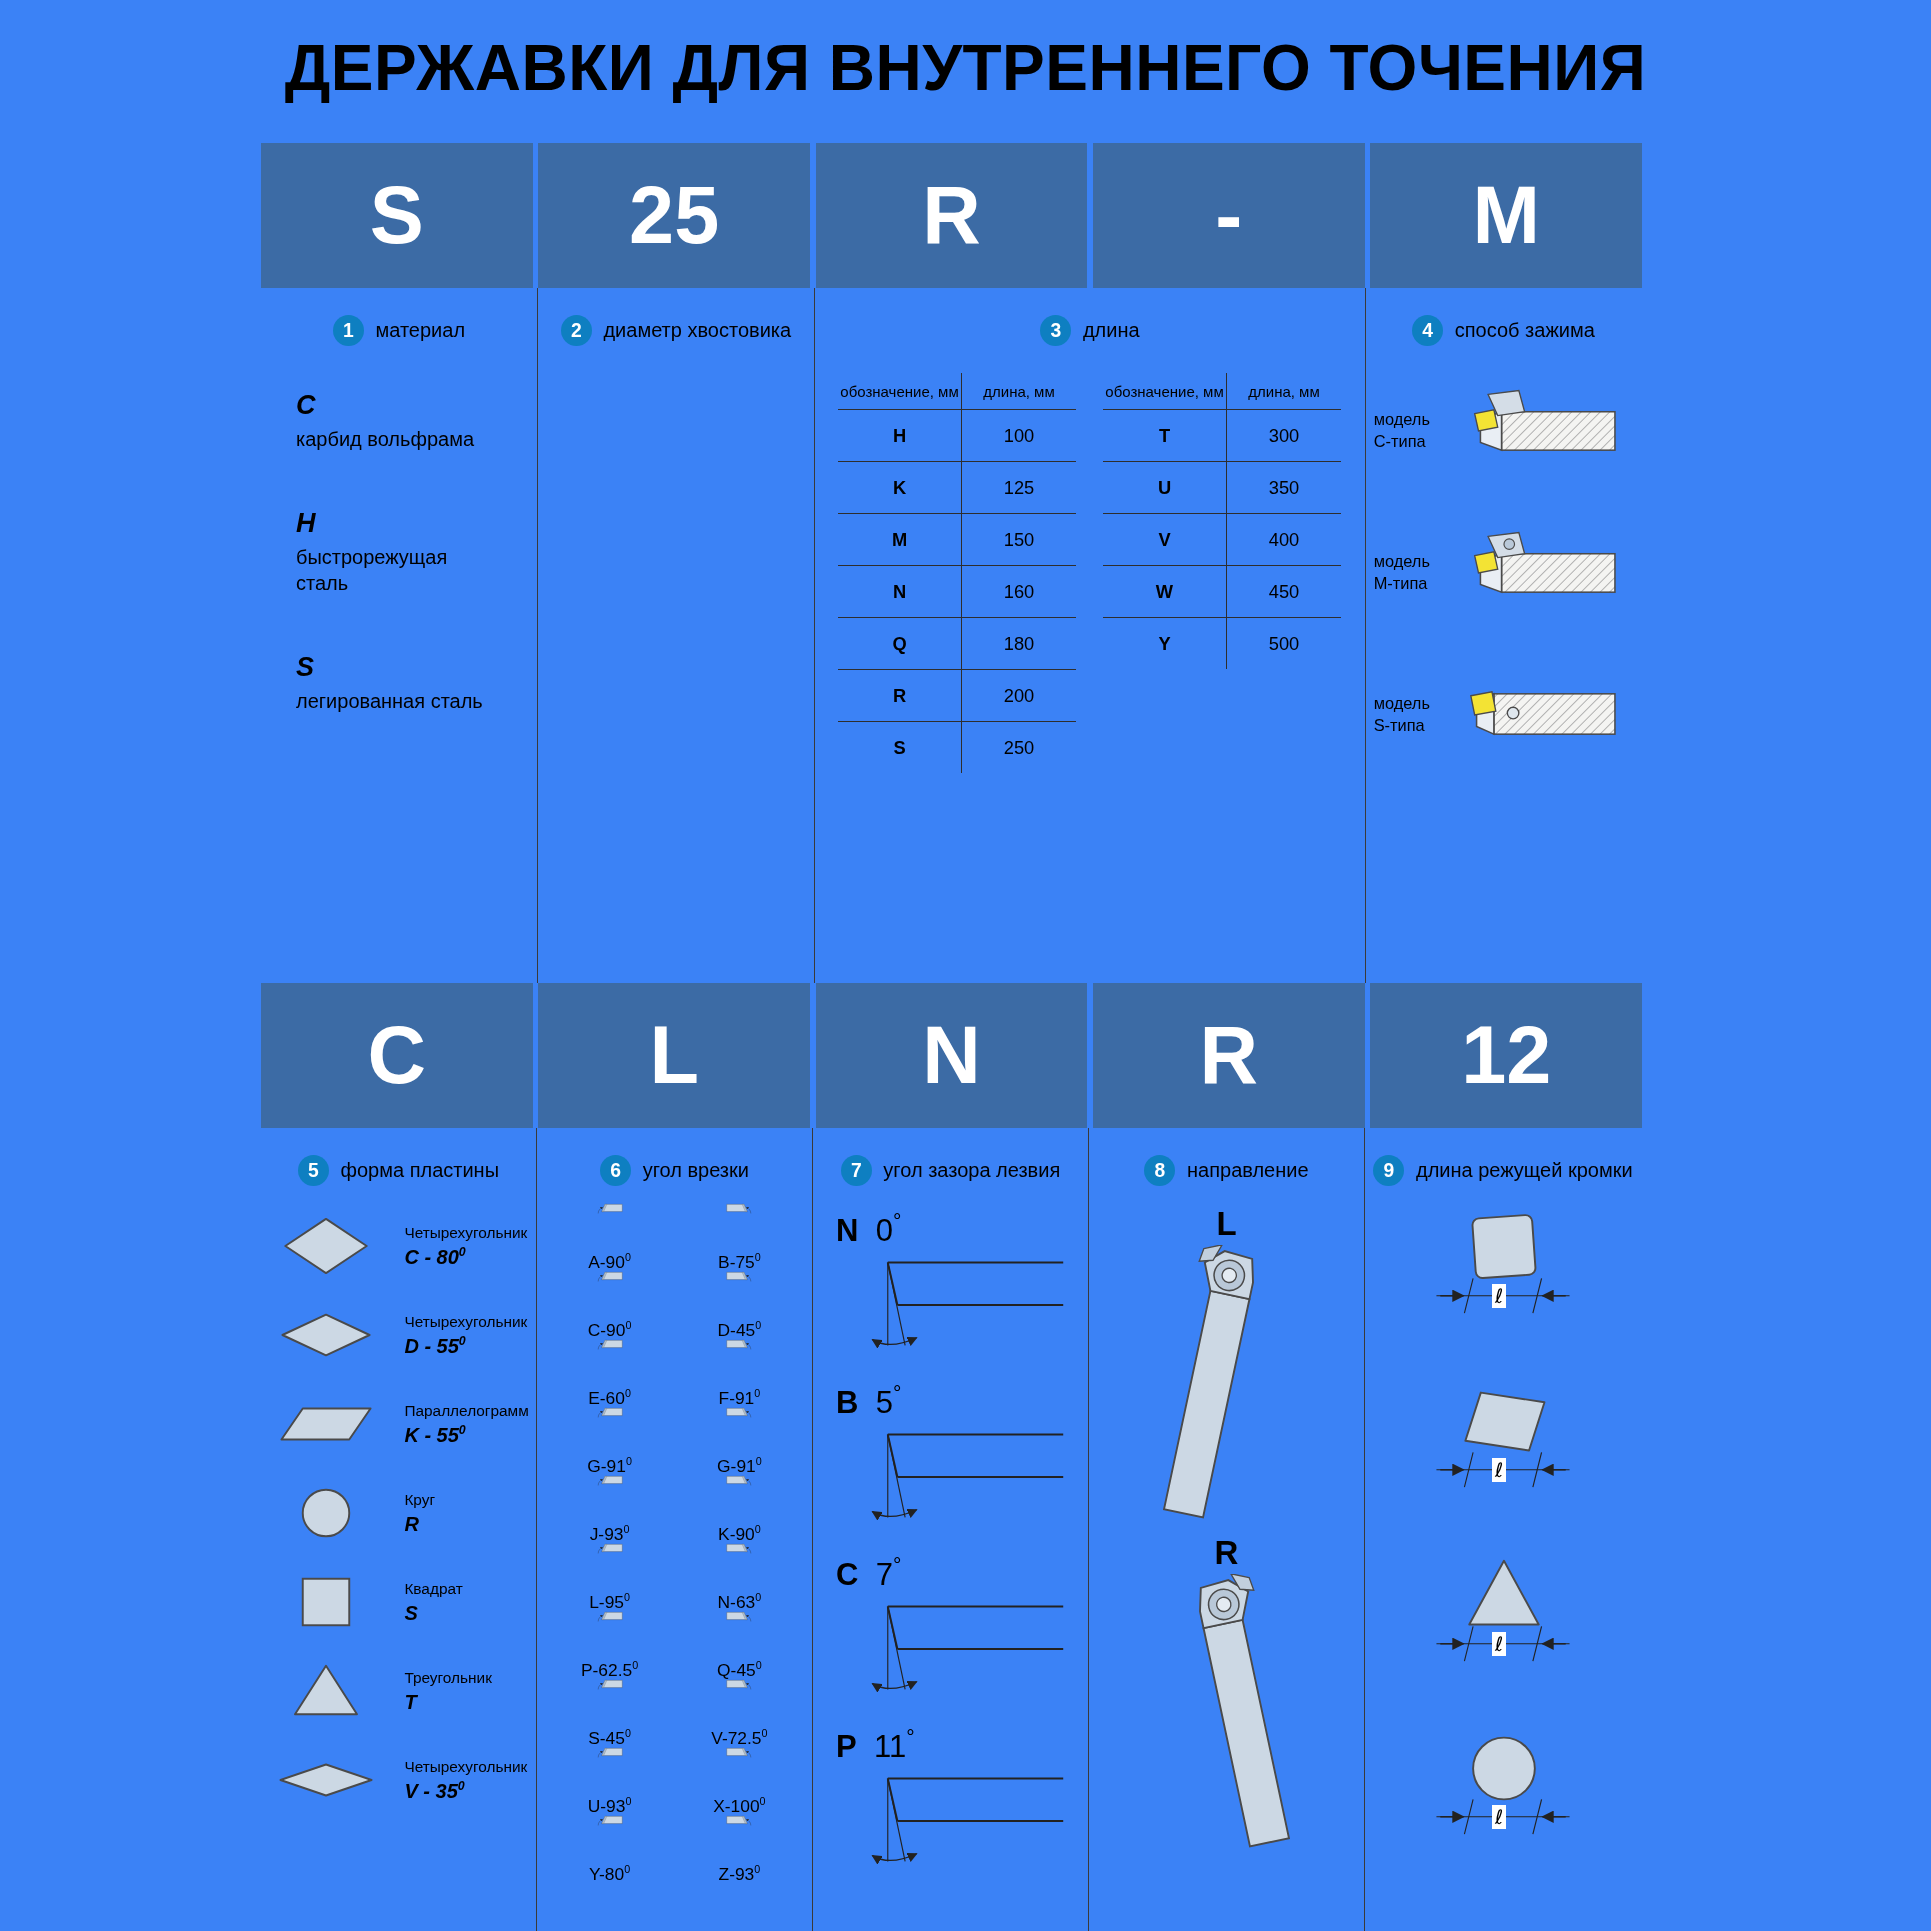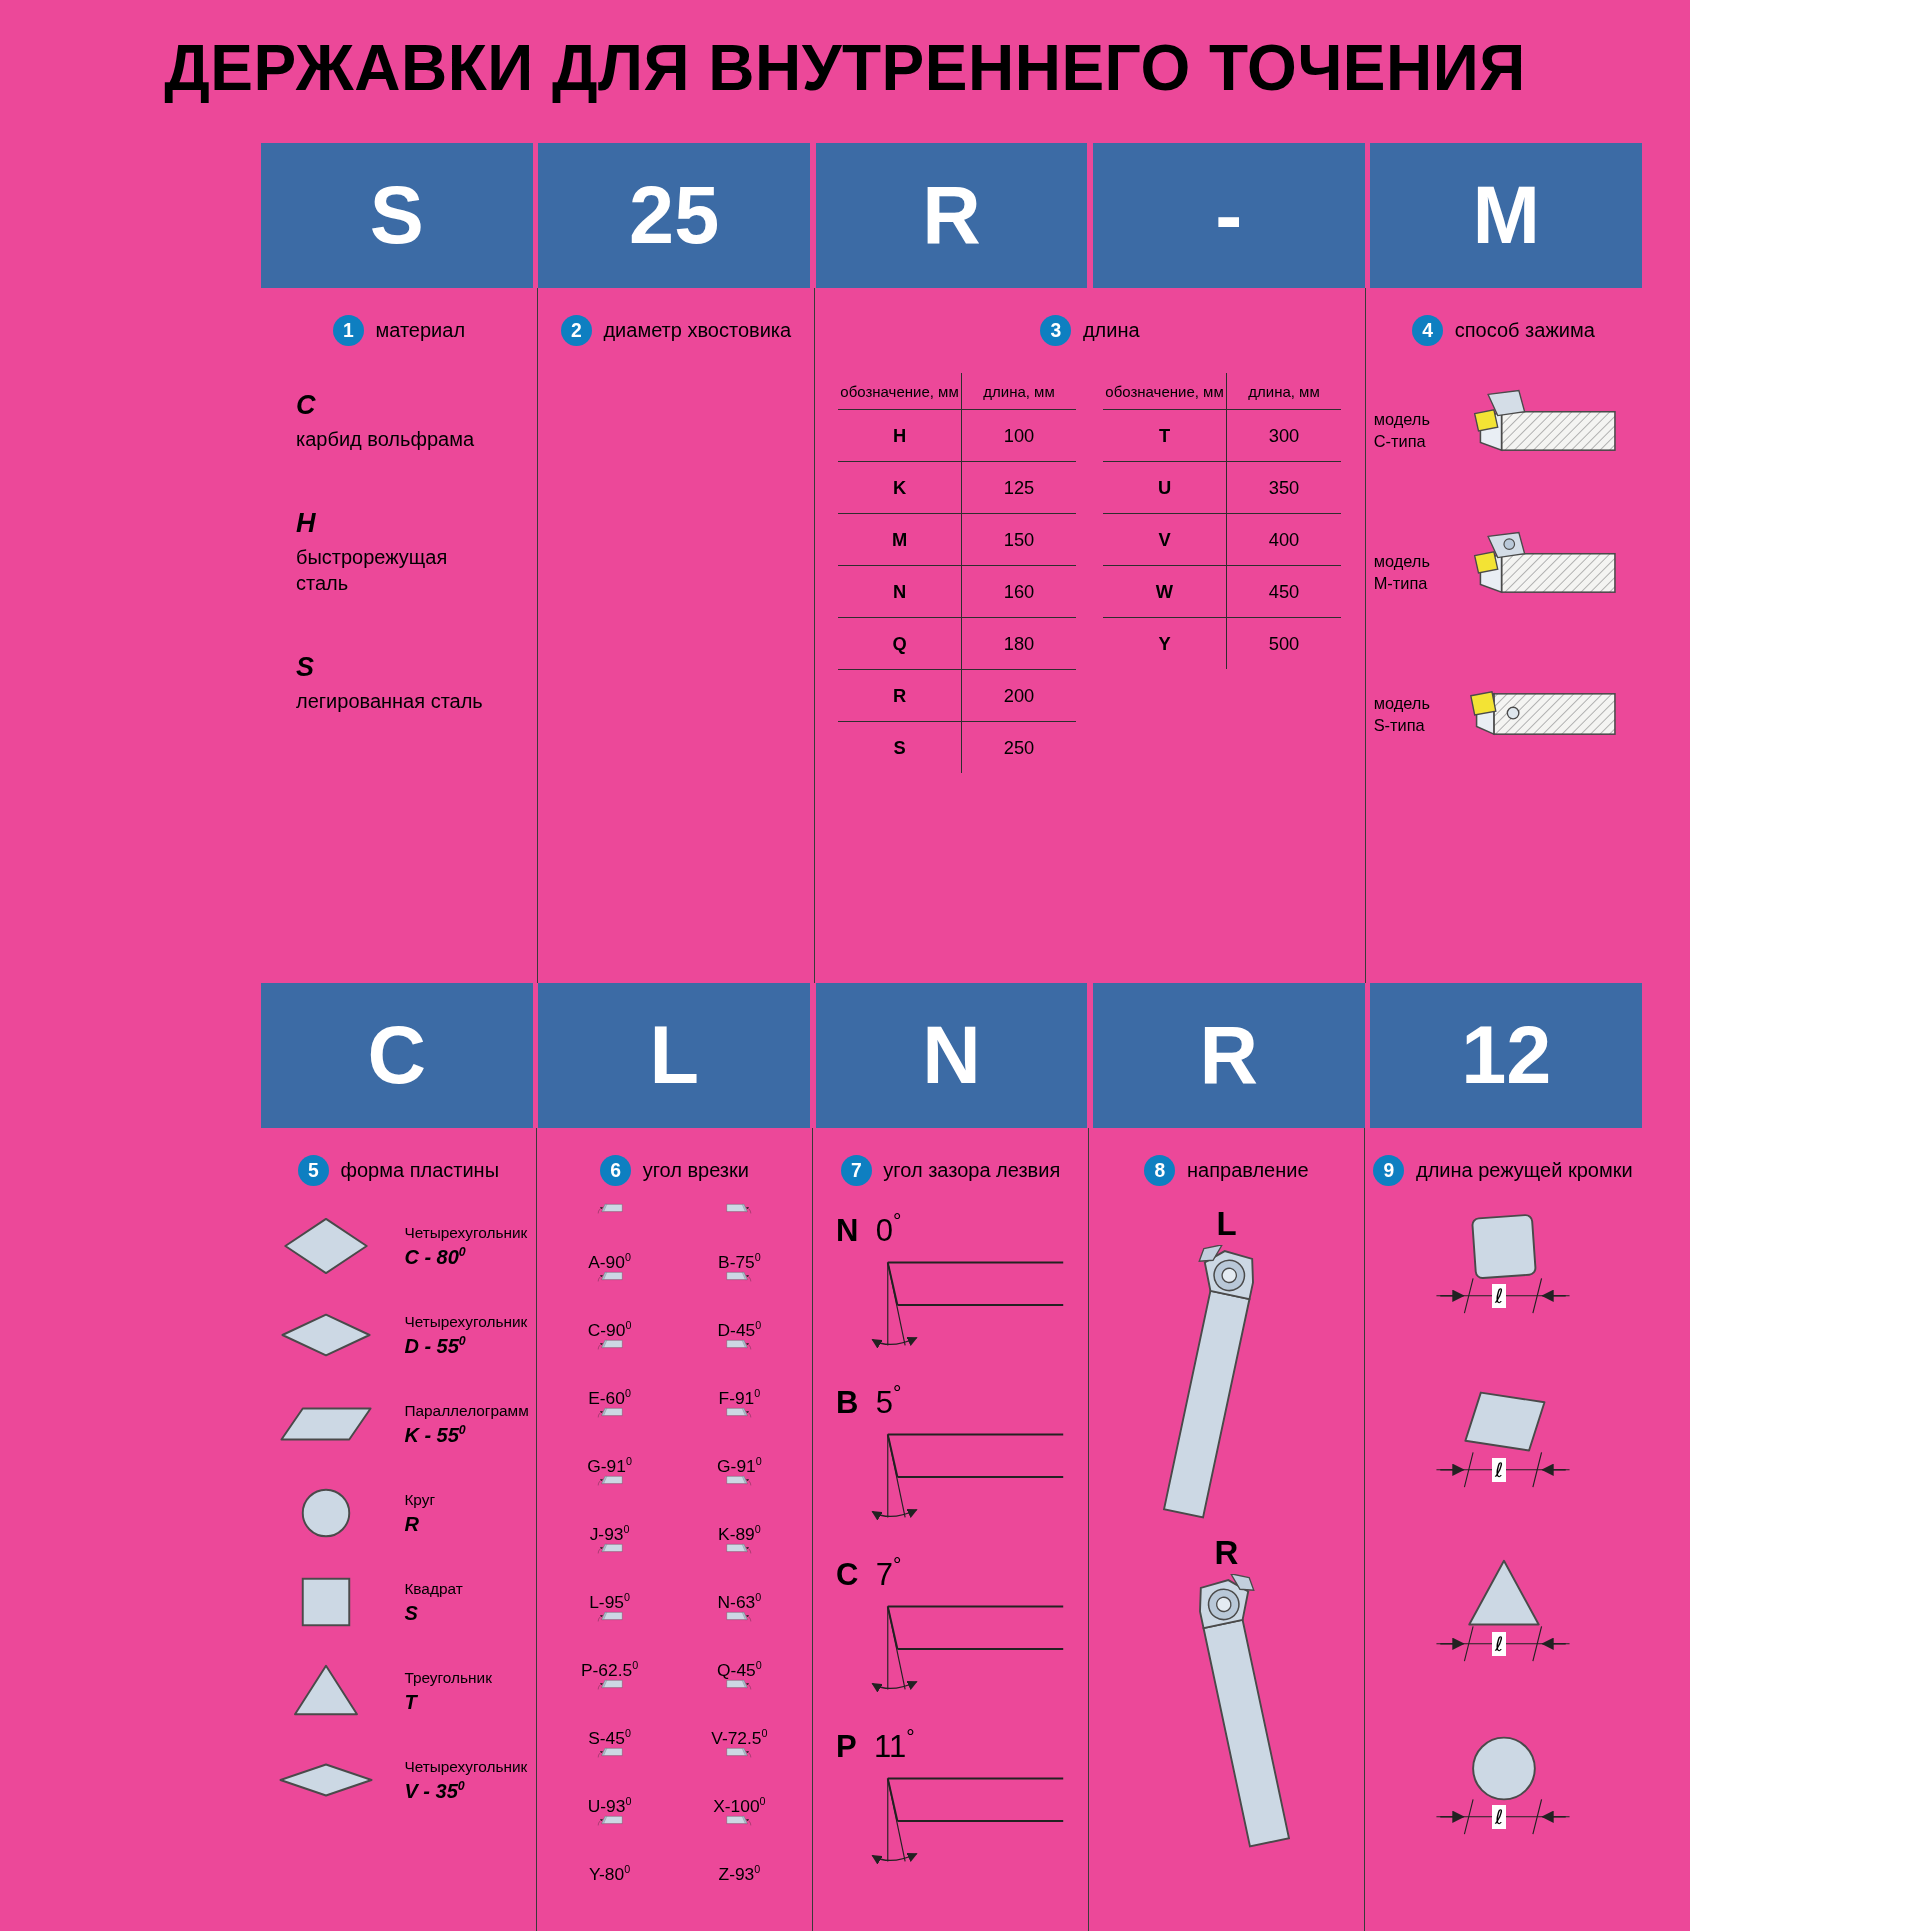--- a/index.html
+++ b/index.html
@@ -1,17 +1,17 @@
 <!DOCTYPE html>
 <html><head>
 <meta charset="utf-8">
 <style>
   * { box-sizing: border-box; margin: 0; padding: 0; }
   html, body { background: #ffffff; }
-  .page { width: 1690px; height: 1931px; background: #ec4899; overflow: hidden;
+  .page { width: 1931px; height: 1931px; background: #3b82f6; overflow: hidden;
           font-family: "Liberation Sans", sans-serif; color: #000; position: relative; }
   .content { width: 1381px; margin-left: 261px; }
 
   .title { font-size: 64px; font-weight: bold; text-align: center; white-space: nowrap;
            padding-top: 31px; height: 143px; letter-spacing: 0.5px; }
 
   .code-row { display: grid; grid-template-columns: repeat(5, 1fr); gap: 5.8px; height: 145px; }
   .code-cell { background: #3c6ba5; color: #fff; font-size: 81px; font-weight: bold;
                display: flex; align-items: center; justify-content: center; }
 
@@ -425,21 +425,21 @@
           <div class="la-cell">
               <svg class="la-svg" viewBox="0 0 116 52">
                 <use href="#tool-glyph"></use>
               </svg>
               <div class="la-label"><span>J-93</span><sup>0</sup></div>
             </div>
           <div class="la-cell">
               <svg class="la-svg" viewBox="0 0 116 52">
                 <use href="#tool-glyph" transform="translate(116,0) scale(-1,1)"></use>
               </svg>
-              <div class="la-label"><span>K-89</span><sup>0</sup></div>
+              <div class="la-label"><span>K-90</span><sup>0</sup></div>
             </div>
           <div class="la-cell">
               <svg class="la-svg" viewBox="0 0 116 52">
                 <use href="#tool-glyph"></use>
               </svg>
               <div class="la-label"><span>L-95</span><sup>0</sup></div>
             </div>
           <div class="la-cell">
               <svg class="la-svg" viewBox="0 0 116 52">
                 <use href="#tool-glyph" transform="translate(116,0) scale(-1,1)"></use>

